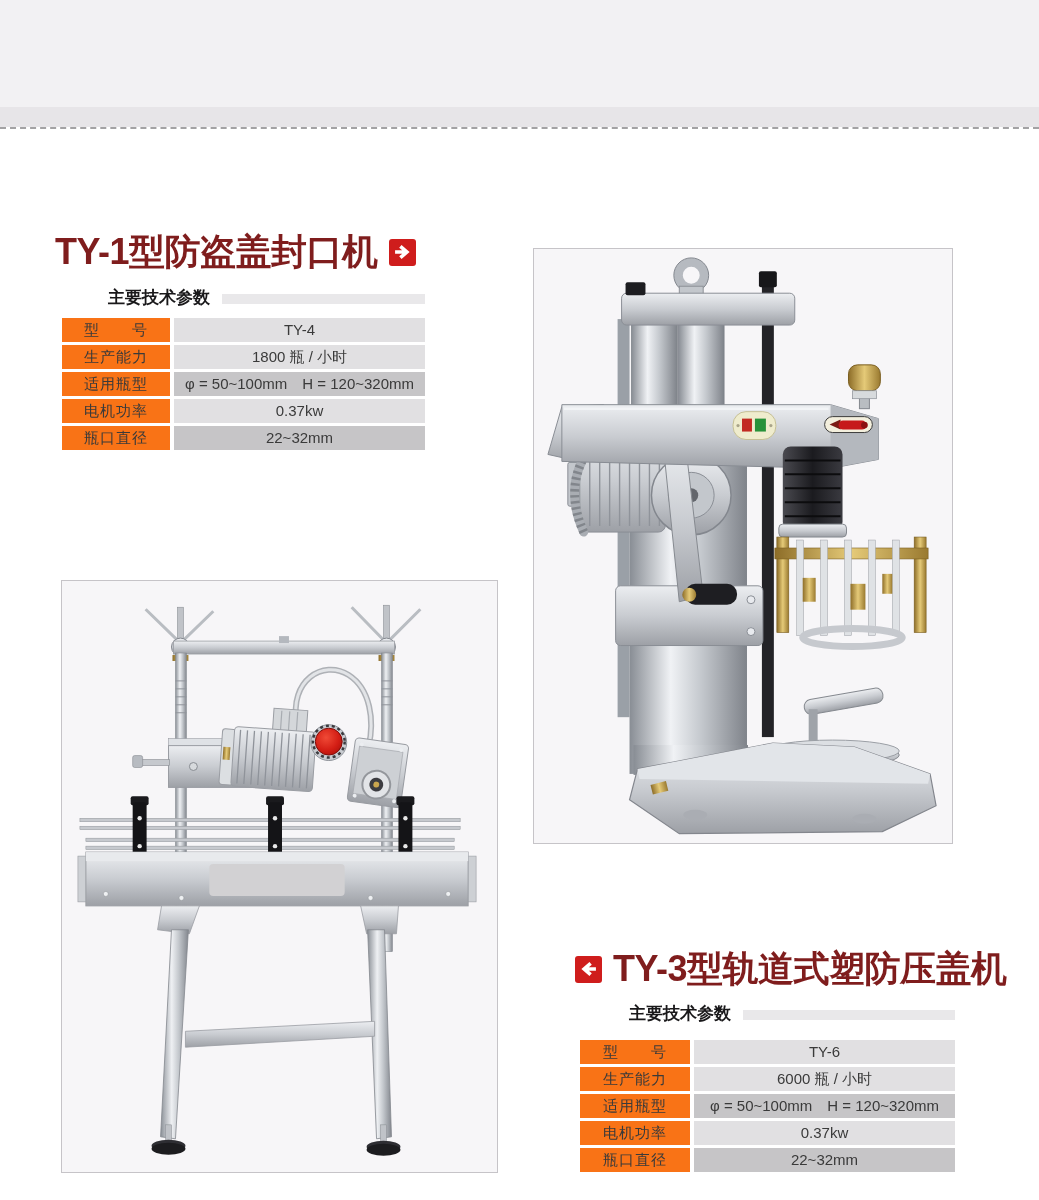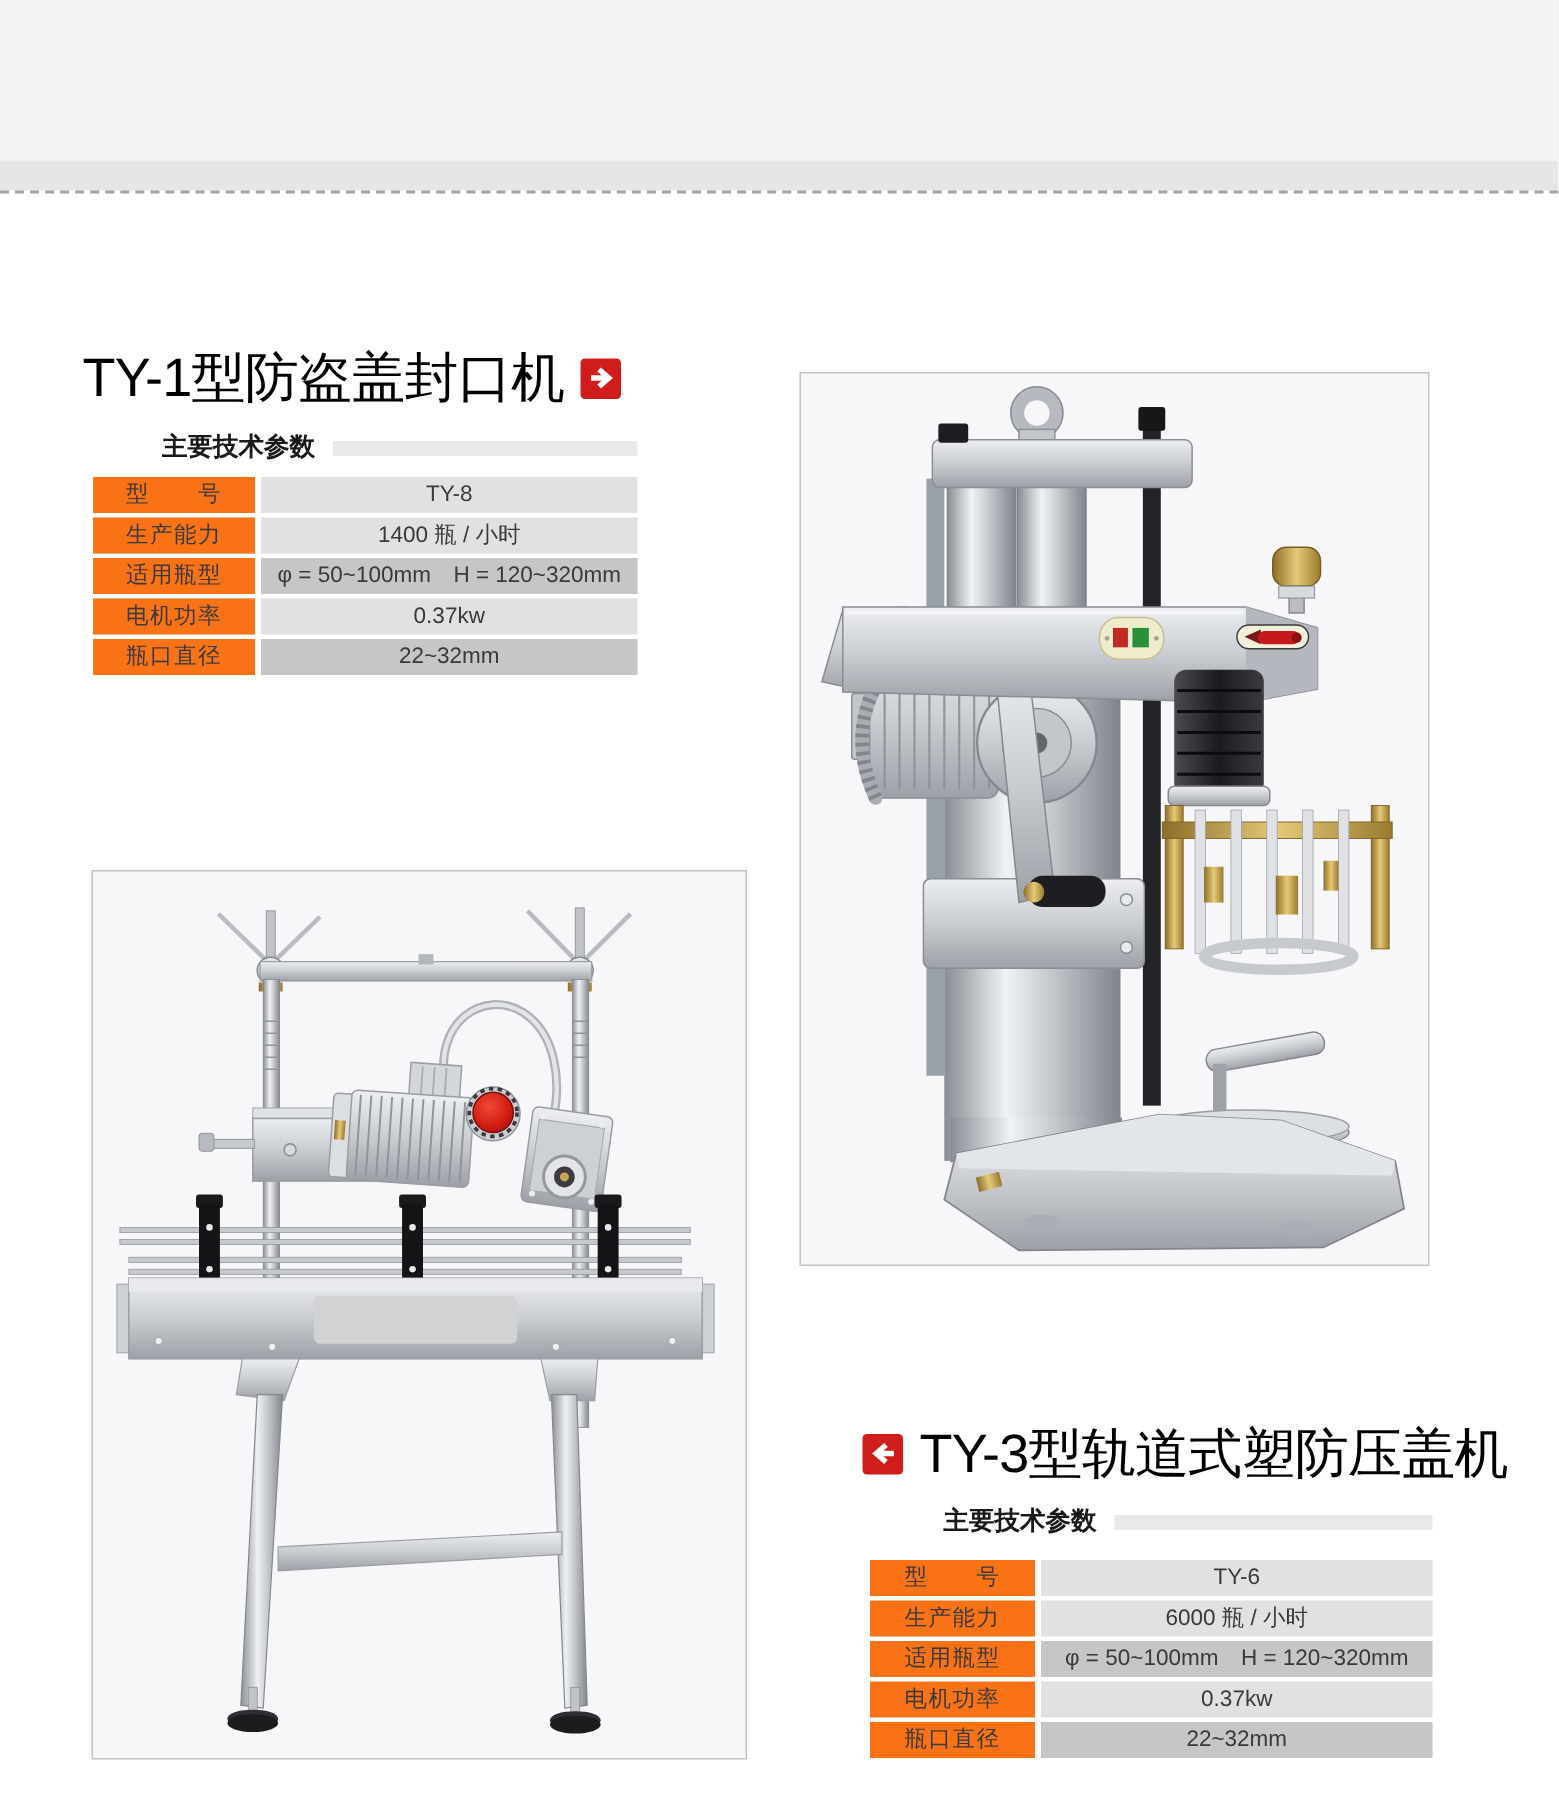--- a/index.html
+++ b/index.html
@@ -7,21 +7,21 @@
     width:1039px; height:1200px; position:relative; overflow:hidden;
     background:#ffffff;
     font-family:"Liberation Sans","DejaVu Sans",sans-serif;
   }
   .band-top    { position:absolute; left:0; top:0;   width:1039px; height:107px; background:#f2f1f3; }
   .band-sub    { position:absolute; left:0; top:107px; width:1039px; height:20px; background:#e7e5e8; }
   .dashed-sep  { position:absolute; left:0; top:127px; width:1039px; height:0; border-top:2px dashed #a3a2a4; }
 
   .title-row { position:absolute; display:flex; align-items:center; gap:11px; }
   .title-row h2 {
-    margin:0; font-size:36px; font-weight:400; color:#000000;
+    margin:0; font-size:36px; font-weight:700; color:#7f1d1d;
     letter-spacing:-0.5px; white-space:nowrap; line-height:1;
   }
   #sec1-title { left:55px;  top:234px; }
   #sec2-title { left:575px; top:951px;text-align:right; }
   .arrow-box {
     width:27px; height:27px; border-radius:3px; background:#cf1d1c;
     display:flex; align-items:center; justify-content:center; flex:0 0 27px;
   }
 
   .subheader { position:absolute; display:flex; align-items:center; }
@@ -68,25 +68,25 @@
 </div>
 
 <div class="subheader" id="sec1-sub">
   <span class="sh-text">主要技术参数</span>
   <span class="sh-bar"></span>
 </div>
 
 <div class="spec-table" id="table1">
   <div class="spec-row">
     <div class="spec-label">型　　号</div>
-    <div class="spec-value">TY-8</div>
+    <div class="spec-value">TY-4</div>
   </div>
   <div class="spec-row">
     <div class="spec-label">生产能力</div>
-    <div class="spec-value">1400 瓶 / 小时</div>
+    <div class="spec-value">1800 瓶 / 小时</div>
   </div>
   <div class="spec-row">
     <div class="spec-label">适用瓶型</div>
     <div class="spec-value">φ = 50~100mm　H = 120~320mm</div>
   </div>
   <div class="spec-row">
     <div class="spec-label">电机功率</div>
     <div class="spec-value">0.37kw</div>
   </div>
   <div class="spec-row">

